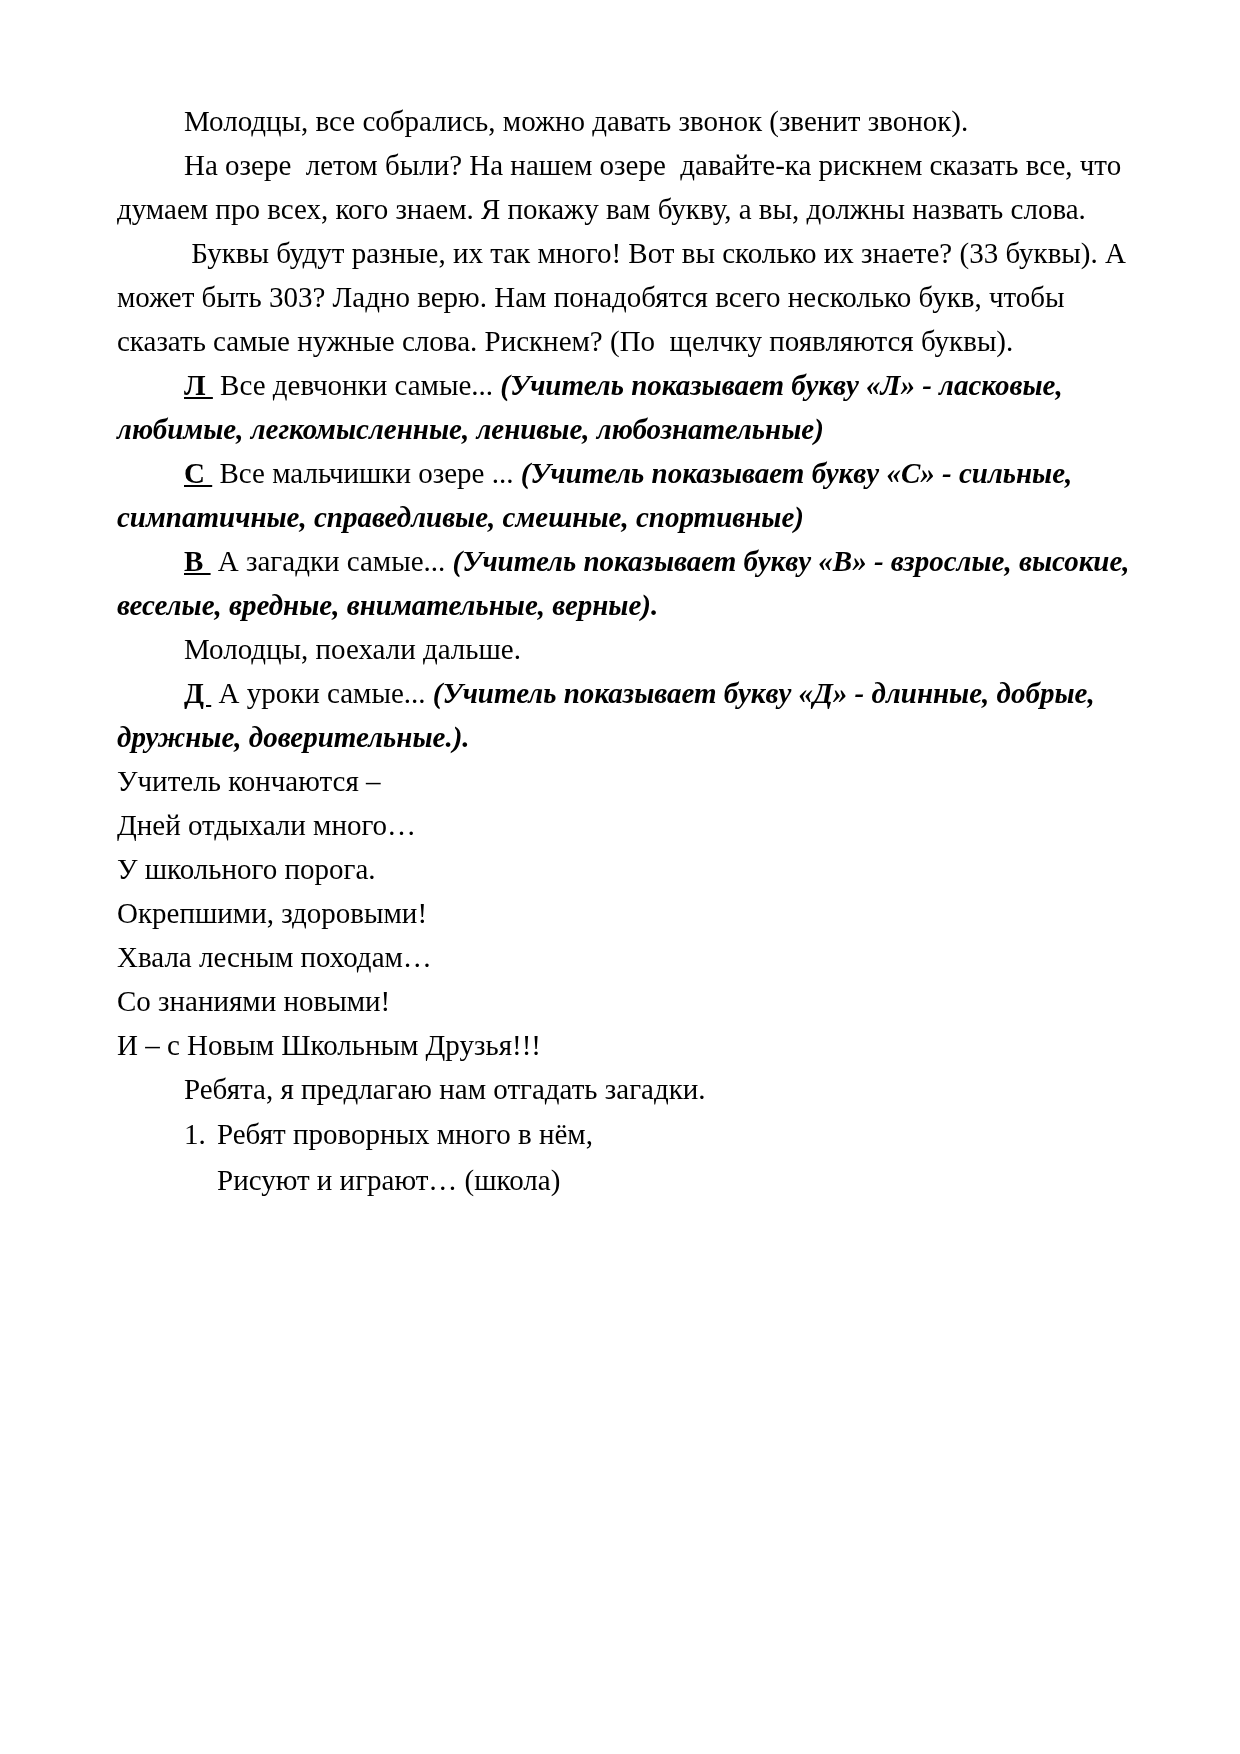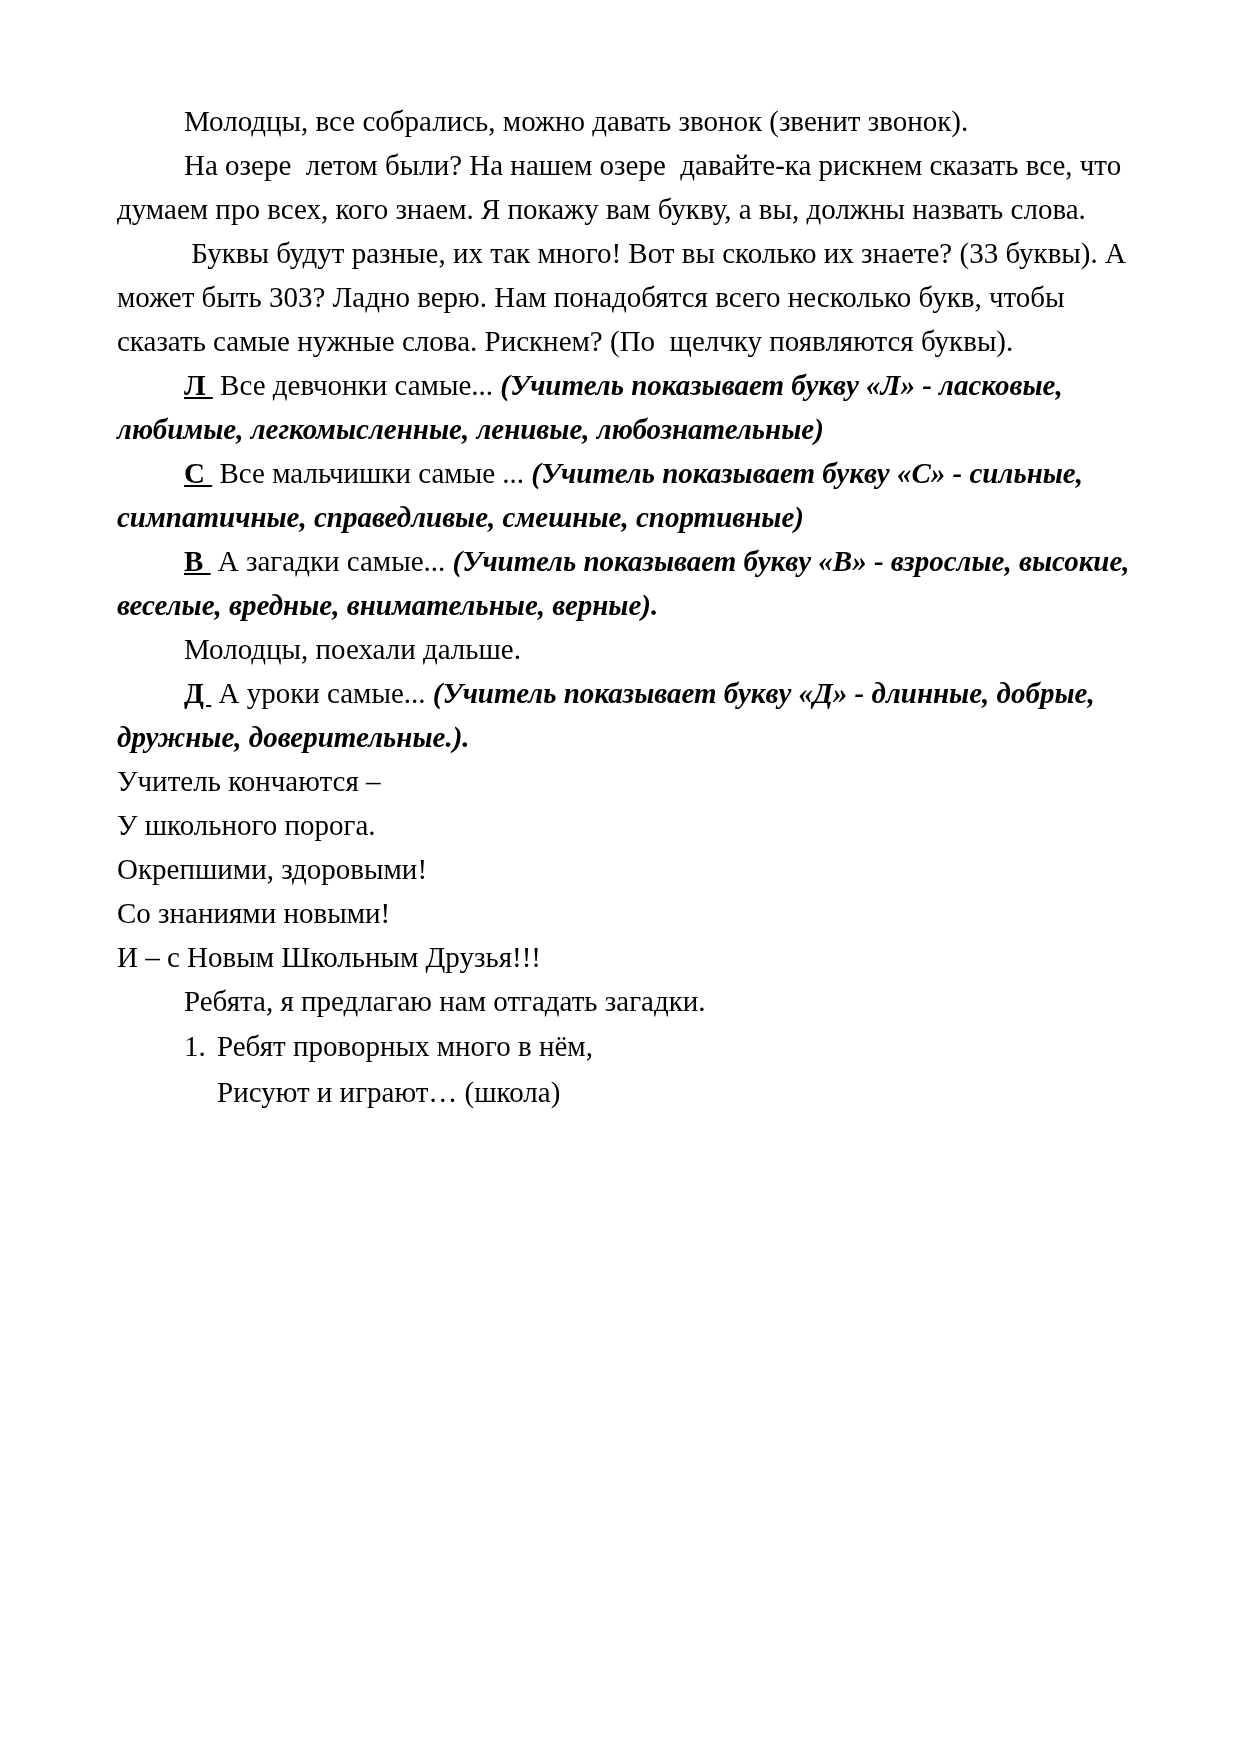--- a/index.html
+++ b/index.html
@@ -57,27 +57,29 @@
 </style>
 </head>
 <body>
 
 <div class="page">
   <div class="doc-body">
       <p class="para indent"><span class="run">Молодцы, все собрались, можно давать звонок (звенит звонок).</span></p>
       <p class="para indent"><span class="run">На озере  летом были? На нашем озере  давайте-ка рискнем сказать все, что думаем про всех, кого знаем. Я покажу вам букву, а вы, должны назвать слова.</span></p>
       <p class="para indent"><span class="run"> Буквы будут разные, их так много! Вот вы сколько их знаете? (33 буквы). А может быть 303? Ладно верю. Нам понадобятся всего несколько букв, чтобы сказать самые нужные слова. Рискнем? (По  щелчку появляются буквы).</span></p>
       <p class="para indent"><span class="run b u">Л </span><span class="run"> Все девчонки самые... </span><span class="run b i">(Учитель показывает букву «Л» - ласковые, любимые, легкомысленные, ленивые, любознательные)</span></p>
-      <p class="para indent"><span class="run b u">С </span><span class="run"> Все мальчишки самые ... </span><span class="run b i">(Учитель показывает букву «С» - сильные, симпатичные, справедливые, смешные, спортивные)</span></p>
+      <p class="para indent"><span class="run b u">С </span><span class="run"> Все мальчишки озере ... </span><span class="run b i">(Учитель показывает букву «С» - сильные, симпатичные, справедливые, смешные, спортивные)</span></p>
       <p class="para indent"><span class="run b u">В </span><span class="run"> А загадки самые... </span><span class="run b i">(Учитель показывает букву «В» - взрослые, высокие, веселые, вредные, внимательные, верные).</span></p>
       <p class="para indent"><span class="run">Молодцы, поехали дальше.</span></p>
       <p class="para indent"><span class="run b u">Д </span><span class="run"> А уроки самые... </span><span class="run b i">(Учитель показывает букву «Д» - длинные, добрые, дружные, доверительные.).</span></p>
       <p class="para"><span class="run">Учитель кончаются –</span></p>
+      <p class="para"><span class="run">Дней отдыхали много…</span></p>
       <p class="para"><span class="run">У школьного порога.</span></p>
       <p class="para"><span class="run">Окрепшими, здоровыми!</span></p>
+      <p class="para"><span class="run">Хвала лесным походам…</span></p>
       <p class="para"><span class="run">Со знаниями новыми!</span></p>
       <p class="para"><span class="run">И – с Новым Школьным Друзья!!!</span></p>
       <p class="para indent"><span class="run">Ребята, я предлагаю нам отгадать загадки.</span></p>
       <div class="list-item">
         <p class="list-line"><span class="list-number">1.</span></p>
         <p class="list-line"><span class="run">Ребят проворных много в нём,</span></p>
         <p class="list-line"><span class="run">Рисуют и играют… (школа)</span></p>
       </div>
     </div>
 </div>

